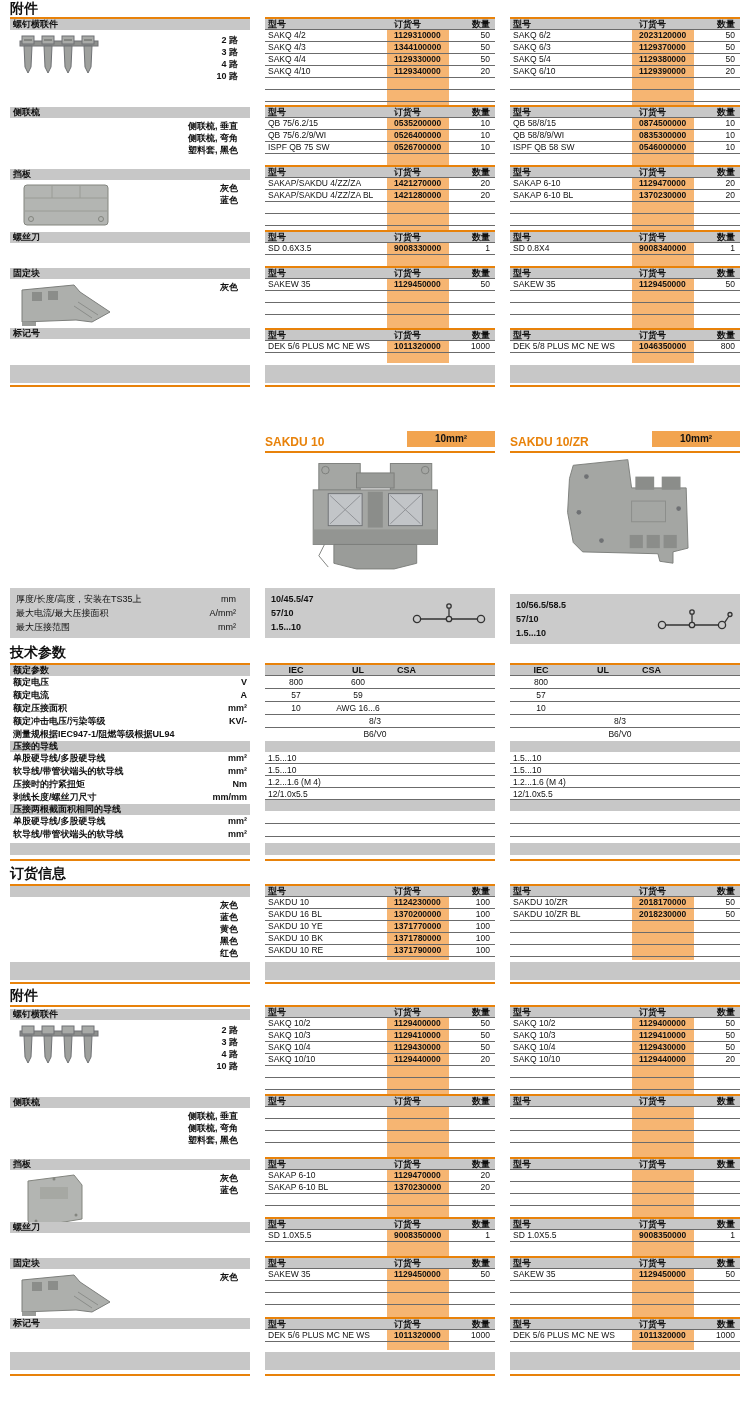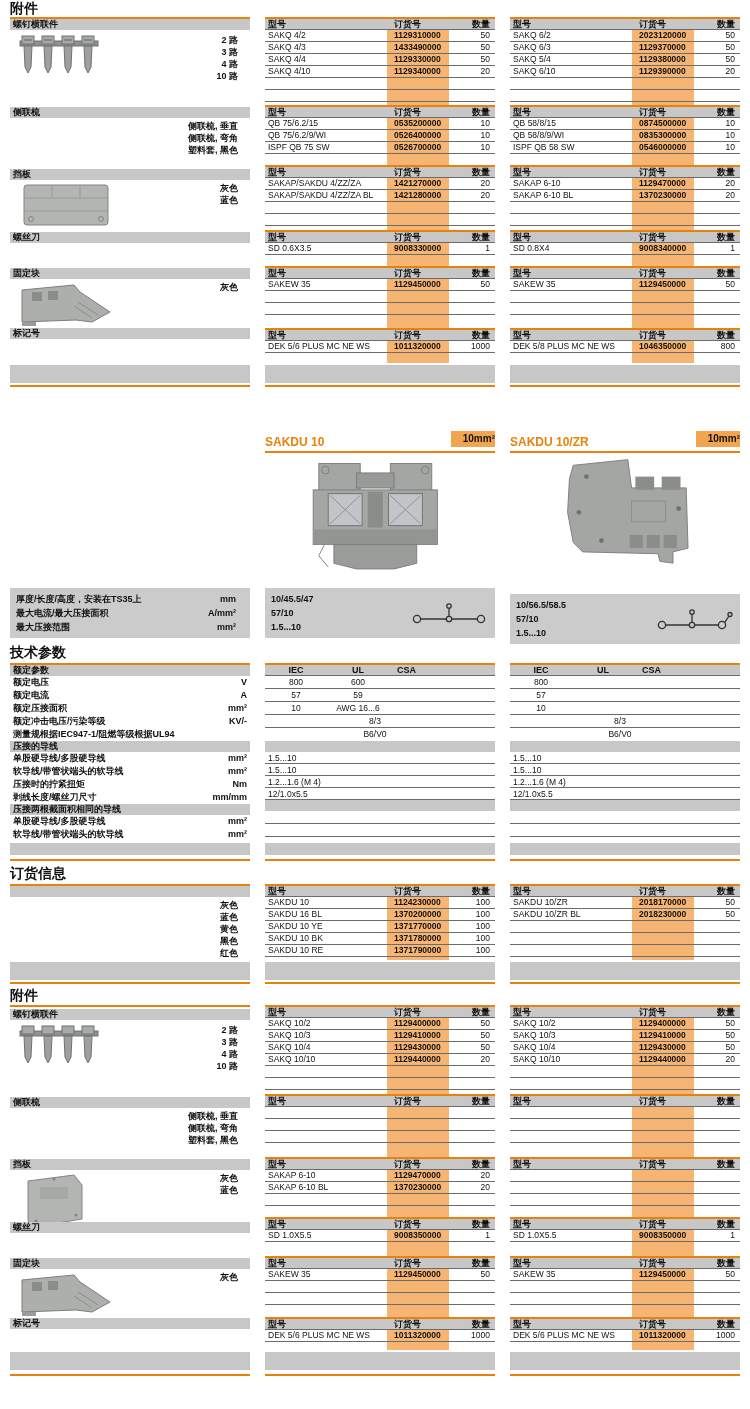--- a/index.html
+++ b/index.html
@@ -31,30 +31,30 @@
         font-size:8.5px;position:relative;}
   .trow.thead{height:10px;line-height:10px;background:var(--bar);font-weight:700;font-size:9px;}
   .c-model{width:122px;padding-left:3px;white-space:nowrap;overflow:hidden;box-sizing:border-box;}
   .c-order{width:62px;padding-left:7px;font-weight:700;box-sizing:border-box;white-space:nowrap;}
   .c-qty{flex:1;text-align:right;padding-right:5px;}
   .gbar{position:absolute;left:0;width:100%;height:18px;background:var(--bar);z-index:2;}
   .oline{position:absolute;left:0;width:100%;height:2px;background:var(--accent);z-index:2;}
   
   .card{position:absolute;width:230px;height:208px;}
   .pname{position:absolute;left:0;top:5px;font-size:12px;font-weight:700;color:var(--accent);white-space:nowrap;}
-  .badge{position:absolute;right:0;top:1px;width:44px;height:16px;background:var(--badge);
-         font-size:10px;font-weight:700;text-align:right;line-height:16px;}
+  .badge{position:absolute;right:0;top:1px;width:88px;height:16px;background:var(--badge);
+         font-size:10px;font-weight:700;text-align:center;line-height:16px;}
   .specbox{position:absolute;left:0;width:100%;height:50px;background:var(--specbox);
            box-sizing:border-box;padding:4px 0 0 6px;font-size:9px;font-weight:700;}
   .sline{height:14px;line-height:14px;}
   .sym{position:absolute;right:6px;top:10px;}
   .speclab{position:absolute;width:240px;height:50px;background:var(--specbox);
            box-sizing:border-box;padding-top:4px;}
   .slrow{display:flex;justify-content:space-between;height:14px;line-height:14px;
-         font-size:9px;font-weight:700;padding:0 14px 0 6px;}
+         font-size:9px;font-weight:400;padding:0 14px 0 6px;}
   
   .tl-flow{position:absolute;left:0;top:0;width:240px;}
   .tl-bar{height:11px;background:var(--bar);font-size:9px;font-weight:700;line-height:11px;
           padding-left:3px;box-sizing:border-box;white-space:nowrap;}
   .tlrow{display:flex;justify-content:space-between;height:13px;line-height:13px;
          font-size:9px;font-weight:700;padding:0 3px;}
   .tech-head{display:flex;height:10px;line-height:10px;background:var(--bar);
              border-top:2px solid var(--accent);border-bottom:1px solid var(--line);
              font-weight:700;font-size:9px;}
   .tech-row{display:flex;height:12px;line-height:12px;border-bottom:1px solid var(--line);
@@ -158,21 +158,21 @@
             <span class="c-order">订货号</span>
             <span class="c-qty">数量</span>
           </div>
           <div class="trow">
             <span class="c-model">SAKQ 4/2</span>
             <span class="c-order">1129310000</span>
             <span class="c-qty">50</span>
           </div>
           <div class="trow">
             <span class="c-model">SAKQ 4/3</span>
-            <span class="c-order">1433490000</span>
+            <span class="c-order">1344100000</span>
             <span class="c-qty">50</span>
           </div>
           <div class="trow">
             <span class="c-model">SAKQ 4/4</span>
             <span class="c-order">1129330000</span>
             <span class="c-qty">50</span>
           </div>
           <div class="trow">
             <span class="c-model">SAKQ 4/10</span>
             <span class="c-order">1129340000</span>

